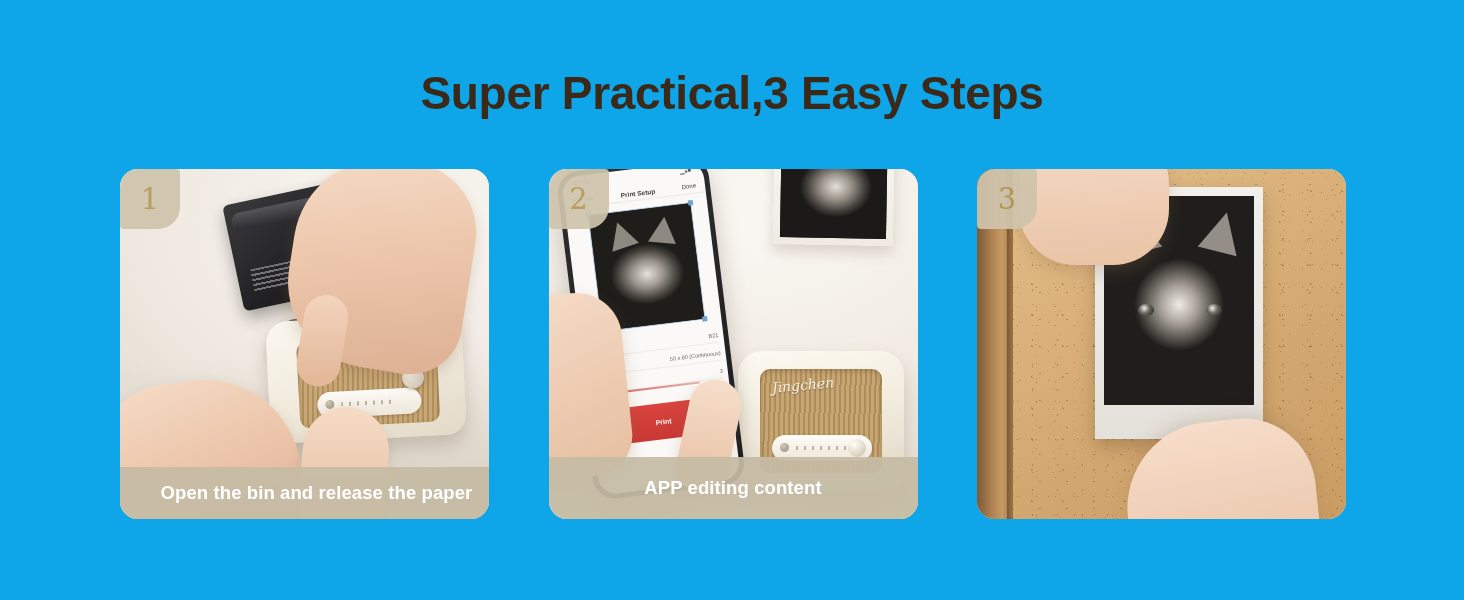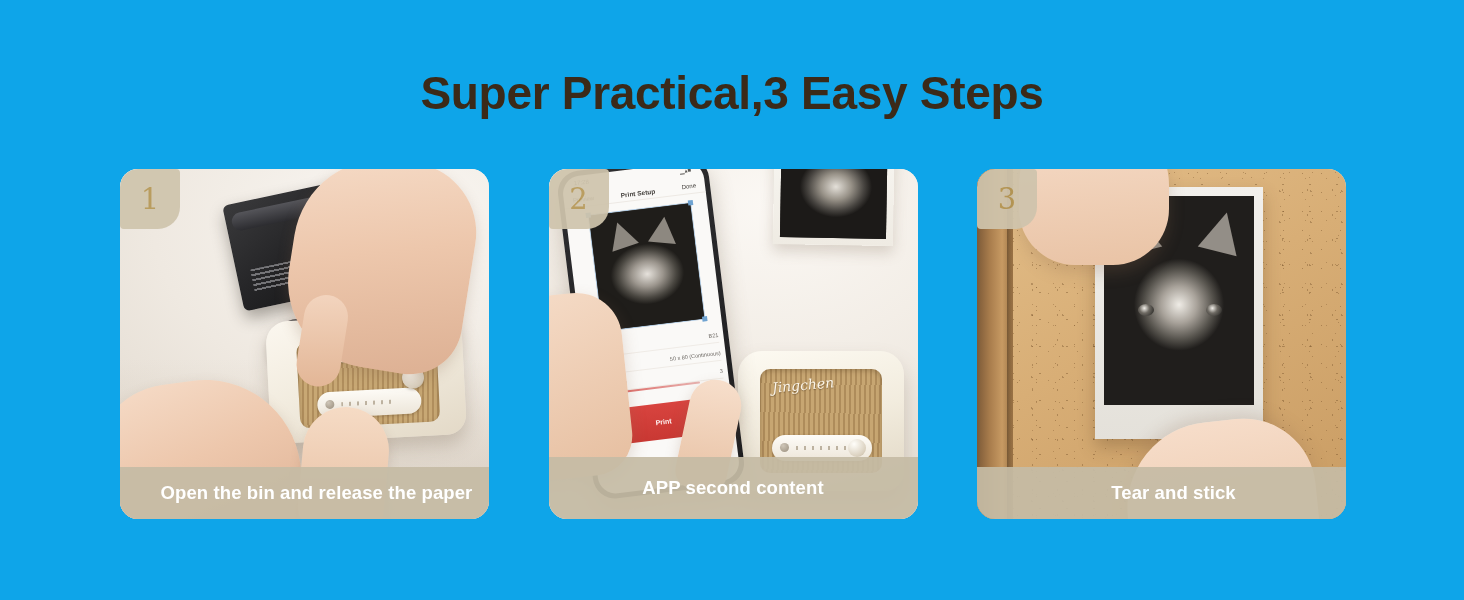--- a/index.html
+++ b/index.html
@@ -532,21 +532,21 @@
           </div>
         </div>
 
         <div class="c2-hand"></div>
         <div class="c2-pointer"></div>
       </div>
 
       <div class="badge">2</div>
 
       <div class="caption two-line">
-        <span>APP second content</span>
+        <span>APP editing content</span>
       </div>
     </div>
 
     <div class="card">
       <div class="photo">
         <div class="c3-bg"></div>
         <div class="c3-frame"></div>
         <div class="c3-frame-inner"></div>
 
         <div class="c3-photo">
@@ -557,19 +557,16 @@
             <div class="c3-eye-r"></div>
           </div>
         </div>
 
         <div class="c3-hand-top"></div>
         <div class="c3-hand-bot"></div>
       </div>
 
       <div class="badge">3</div>
 
-      <div class="caption one-line">
-        <span>Tear and stick</span>
-      </div>
     </div>
 
   </div>
 </div>
 
 </body></html>

